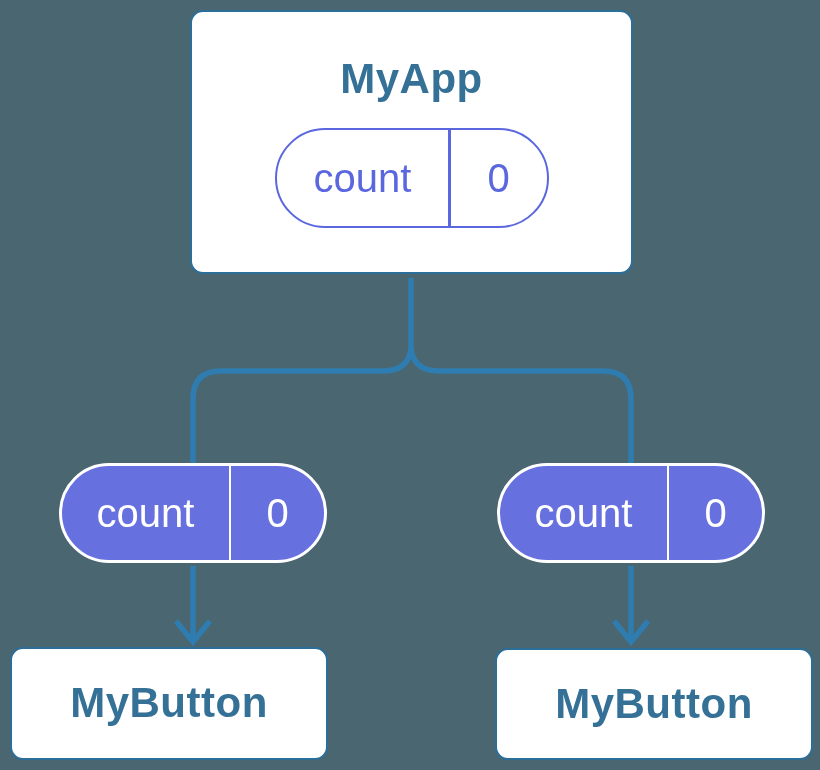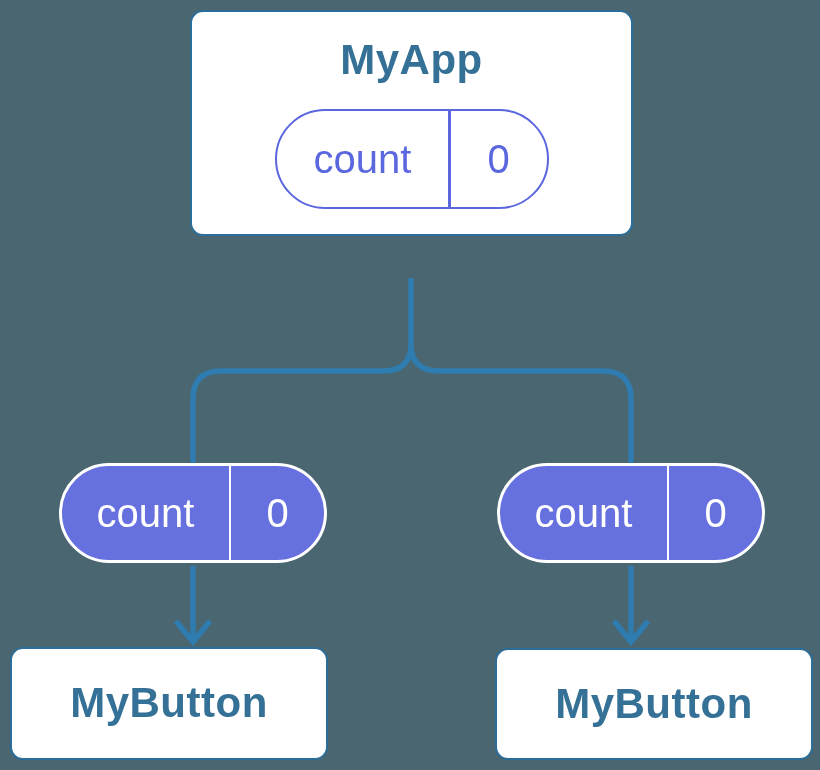--- a/index.html
+++ b/index.html
@@ -36,21 +36,21 @@
     border: 2.5px solid var(--card-border);
     border-radius: 13px;
     z-index: 2;
     display: flex;
     flex-direction: column;
     align-items: center;
     justify-content: center;
   }
   .card-root {
     left: 190px; top: 10px;
-    width: 443px; height: 226px;
+    width: 443px; height: 264px;
     gap: 26px;
   }
   .card-leaf-left  { left: 10px;  top: 647px; width: 318px; height: 113px; }
   .card-leaf-right { left: 495px; top: 648px; width: 318px; height: 112px; }
   .node-title {
     color: var(--title);
     font-size: 42px;
     font-weight: bold;
     letter-spacing: 0.5px;
     line-height: 1.1;

